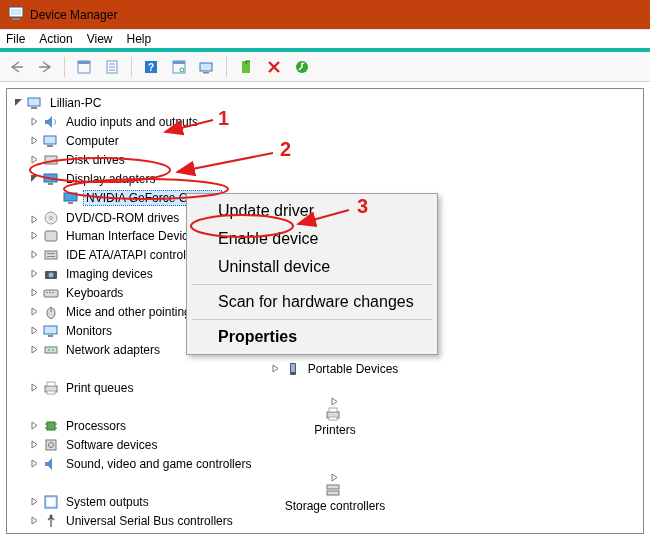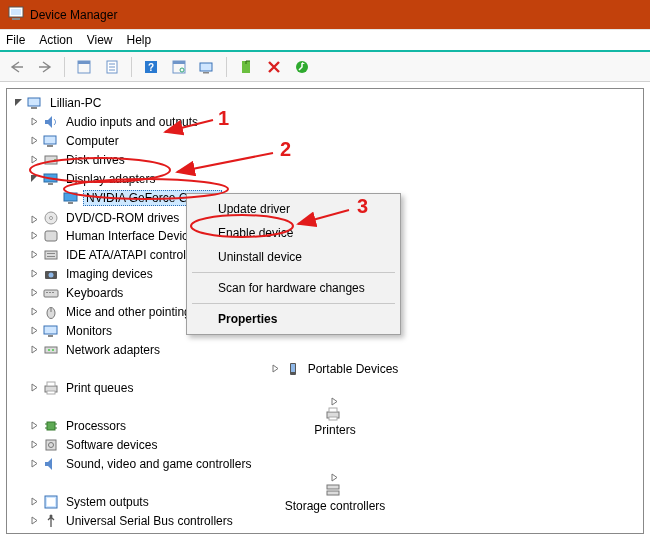--- a/index.html
+++ b/index.html
@@ -26,21 +26,21 @@
     margin-right: 6px;
     font-size: 14px;
   }
   .titlebar .title { font-size: 12px; }
   .menubar {
     height: 22px;
     display: flex;
     align-items: center;
     padding: 0 6px;
     gap: 14px;
-    border-bottom: 2px solid #14b8a6;
+    border-bottom: 4px solid #14b8a6;
   }
   .menubar span { cursor: default; }
   .toolbar {
     height: 30px;
     display: flex;
     align-items: center;
     padding: 0 6px;
     gap: 6px;
     border-bottom: 1px solid #d0d0d0;
     background: #f8f8f8;
@@ -83,21 +83,21 @@
     position: absolute;
     background: #f2f2f2;
     border: 1px solid #a0a0a0;
     box-shadow: 3px 3px 5px rgba(0,0,0,0.25);
     padding: 3px;
     min-width: 215px;
     z-index: 50;
   }
   .ctxmenu .mi {
     padding: 5px 20px 5px 28px;
-    font-size: 12px;
+    font-size: 16px;
     cursor: default;
   }
   .ctxmenu .msep { height: 1px; background: #c8c8c8; margin: 3px 2px; }
   .ctxmenu .bold { font-weight: bold; }
   
   .anno { position: absolute; z-index: 60; pointer-events: none; }
   .anno text { font: bold 20px "Segoe UI", sans-serif; fill: #e21b1b; }
   .anno .ell { fill: none; stroke: #e21b1b; stroke-width: 2; }
   .anno .arrow { stroke: #e21b1b; stroke-width: 2; fill: none; }
   .anno .ah { fill: #e21b1b; }

